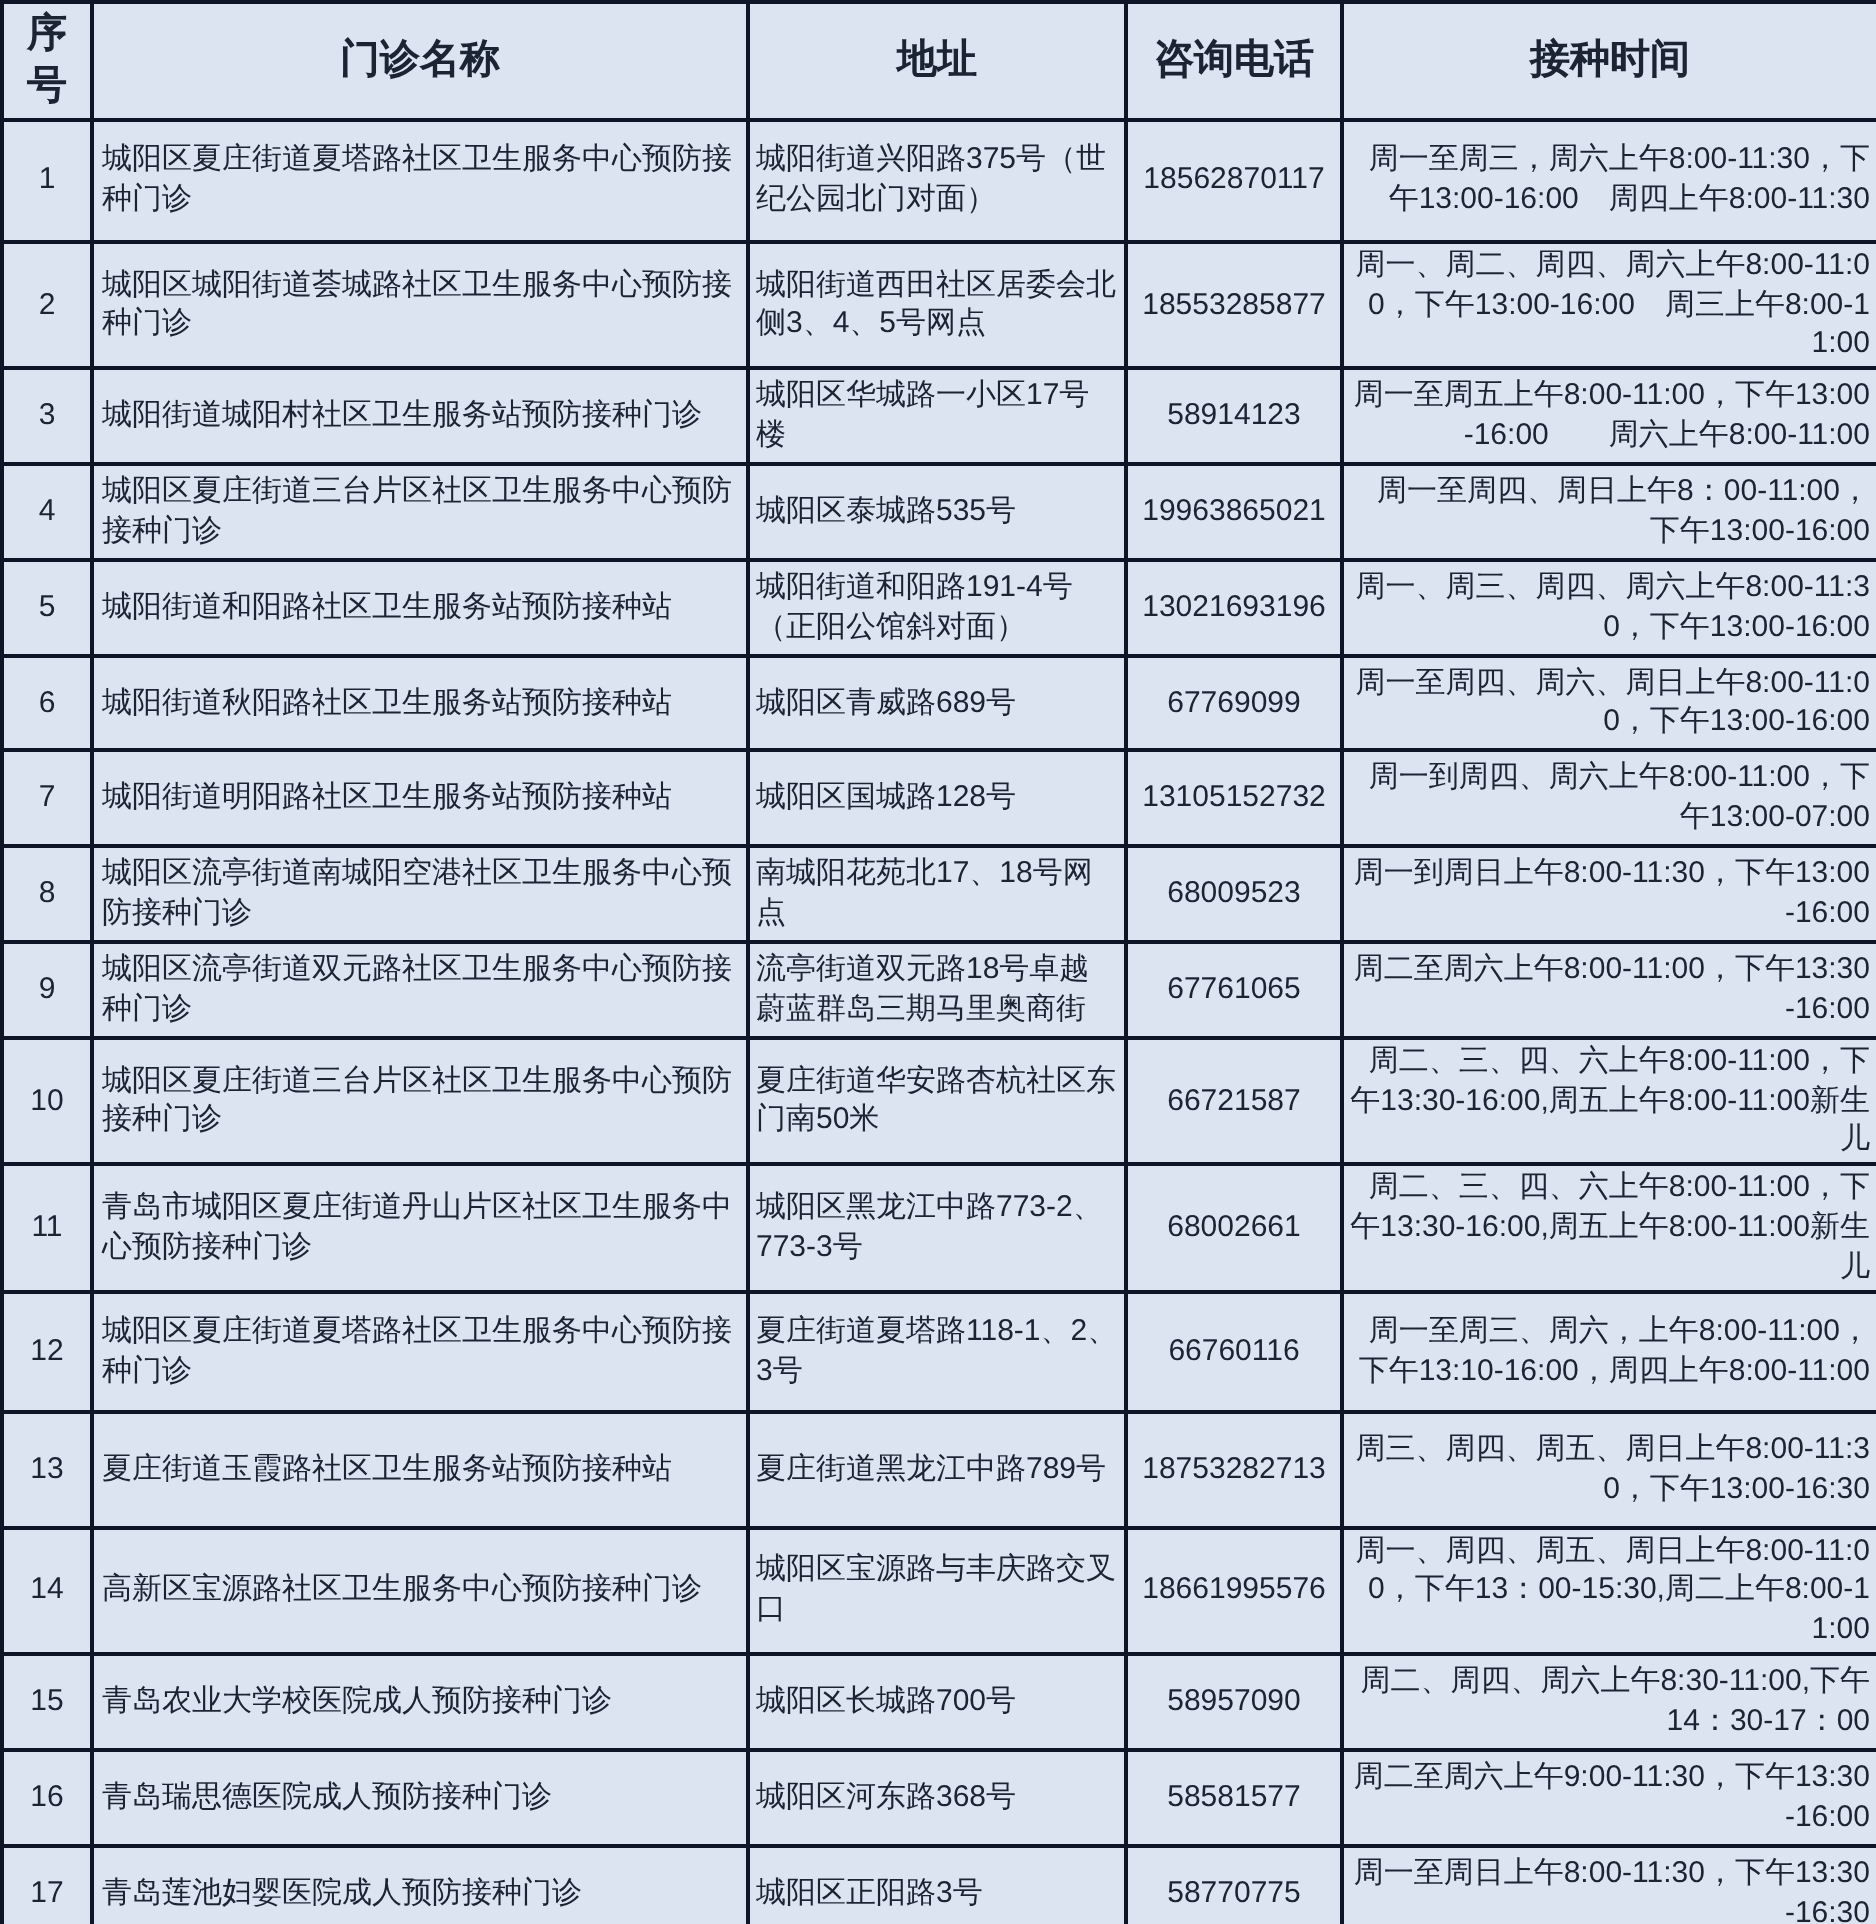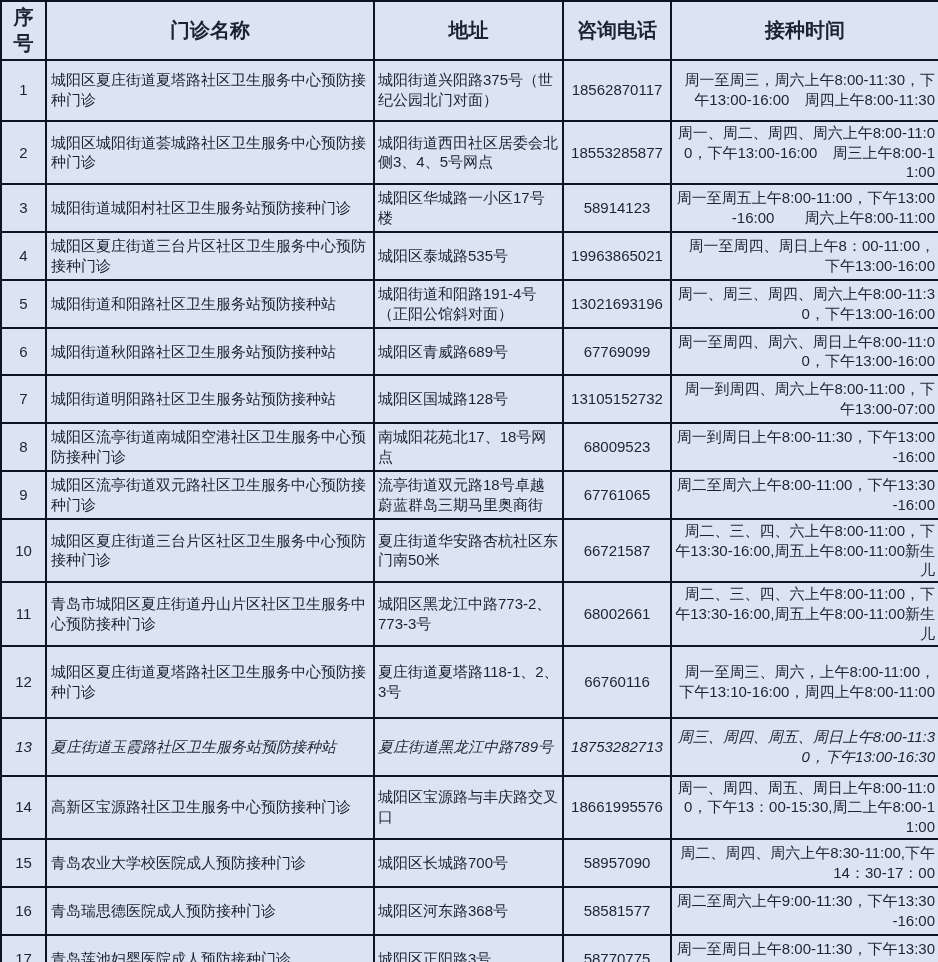--- a/index.html
+++ b/index.html
@@ -132,28 +132,28 @@
         <td class="col-phone">66721587</td>
         <td class="col-time">周二、三、四、六上午8:00-11:00，下午13:30-16:00,周五上午8:00-11:00新生儿</td>
       </tr>
       <tr style="height: 55px;">
         <td class="col-no">11</td>
         <td class="col-name">青岛市城阳区夏庄街道丹山片区社区卫生服务中心预防接种门诊</td>
         <td class="col-address">城阳区黑龙江中路773-2、773-3号</td>
         <td class="col-phone">68002661</td>
         <td class="col-time">周二、三、四、六上午8:00-11:00，下午13:30-16:00,周五上午8:00-11:00新生儿</td>
       </tr>
-      <tr style="height: 72px;">
+      <tr style="height: 60px;">
         <td class="col-no">12</td>
         <td class="col-name">城阳区夏庄街道夏塔路社区卫生服务中心预防接种门诊</td>
         <td class="col-address">夏庄街道夏塔路118-1、2、3号</td>
         <td class="col-phone">66760116</td>
         <td class="col-time">周一至周三、周六，上午8:00-11:00，下午13:10-16:00，周四上午8:00-11:00</td>
       </tr>
-      <tr style="height: 58px; font-style: italic;">
+      <tr style="height: 58px;">
         <td class="col-no">13</td>
         <td class="col-name">夏庄街道玉霞路社区卫生服务站预防接种站</td>
         <td class="col-address">夏庄街道黑龙江中路789号</td>
         <td class="col-phone">18753282713</td>
         <td class="col-time">周三、周四、周五、周日上午8:00-11:30，下午13:00-16:30</td>
       </tr>
       <tr style="height: 62px;">
         <td class="col-no">14</td>
         <td class="col-name">高新区宝源路社区卫生服务中心预防接种门诊</td>
         <td class="col-address">城阳区宝源路与丰庆路交叉口</td>

